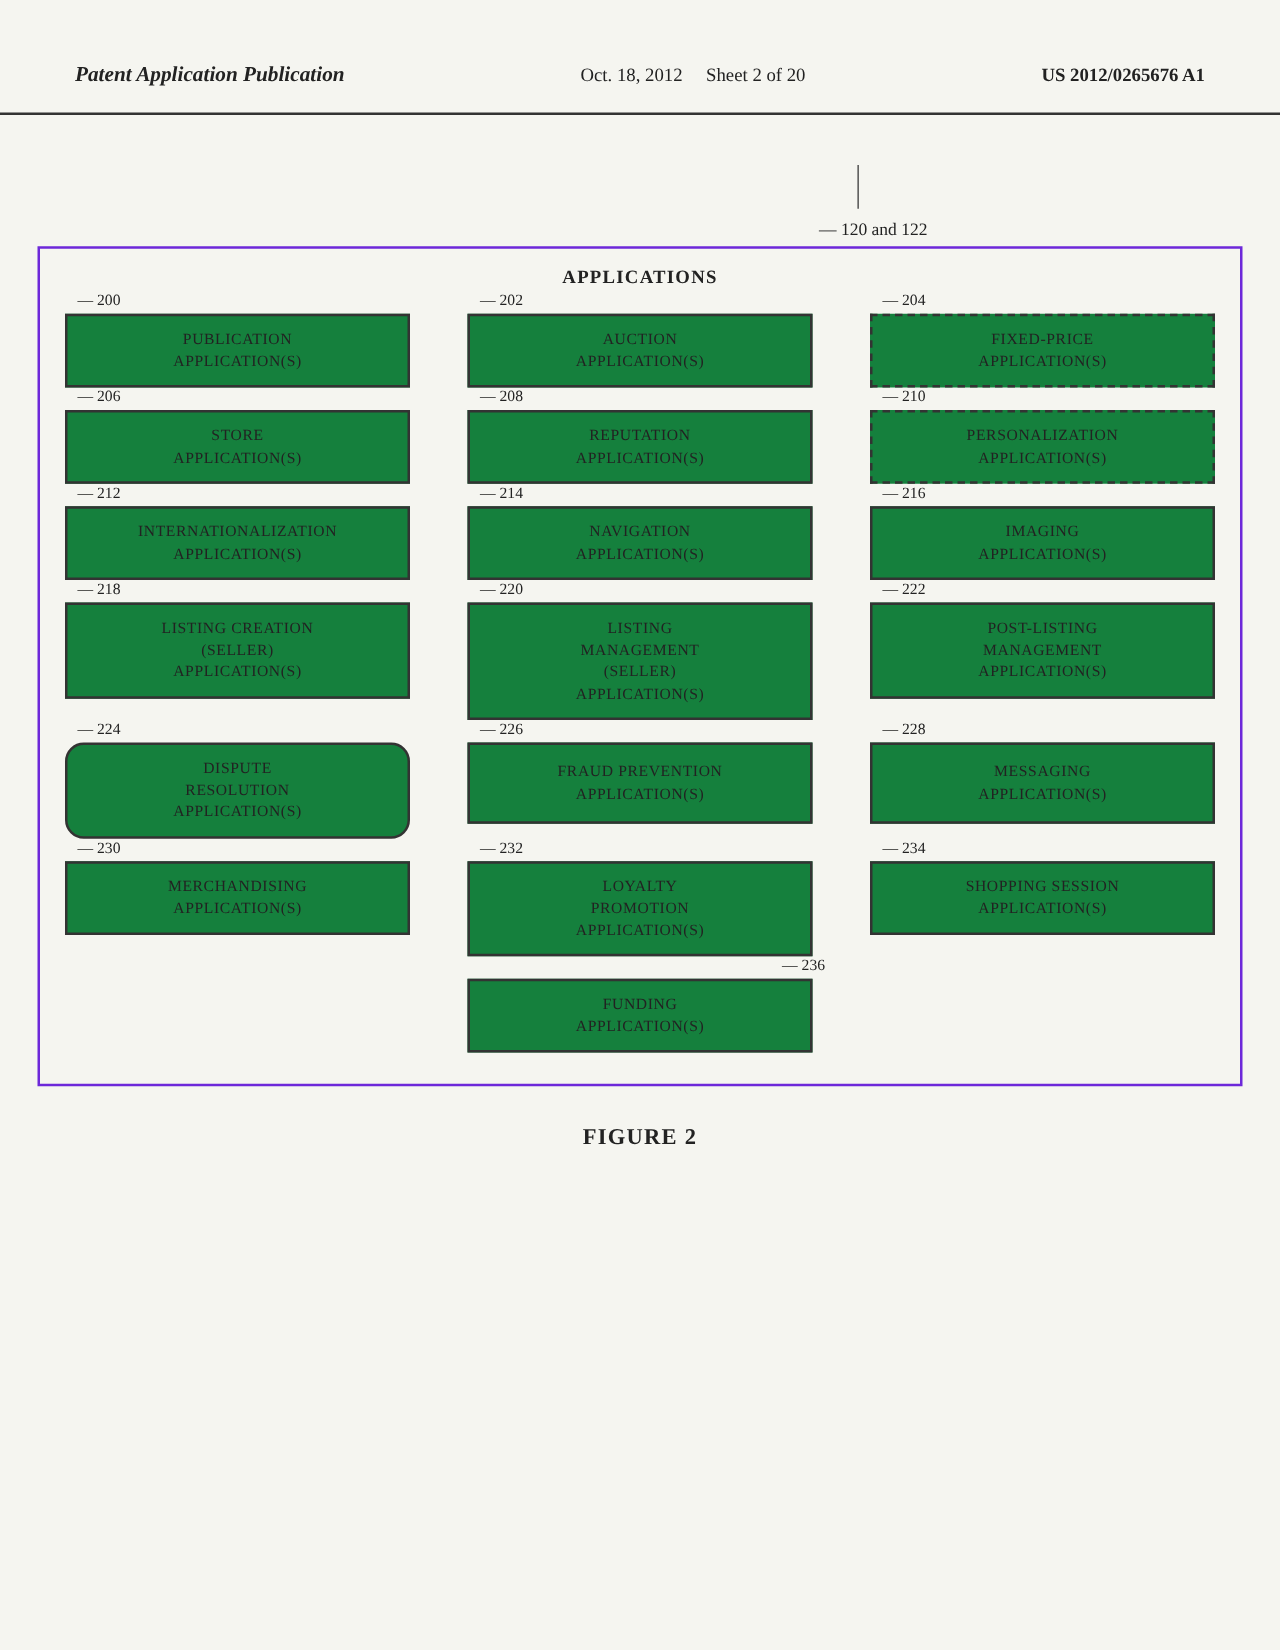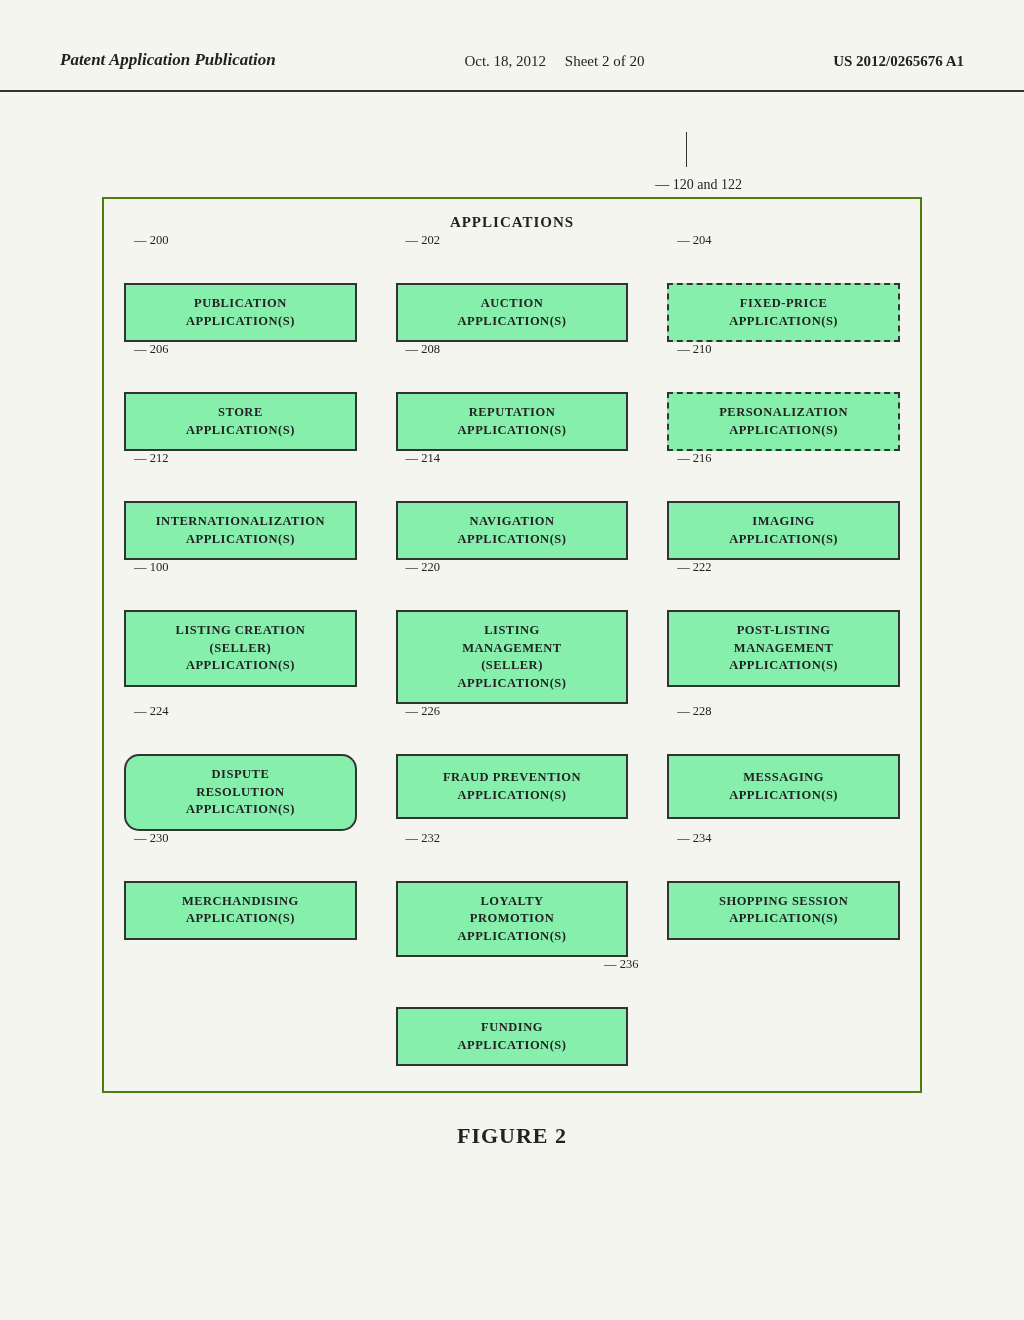--- a/index.html
+++ b/index.html
@@ -50,22 +50,22 @@
     
     .diagram-area {
       padding: 40px 60px 20px 60px;
       display: flex;
       flex-direction: column;
       align-items: center;
     }
 
     
     .outer-box {
-      width: 820px;
-      border: 2px solid #4d7c0f;
+      width: 964px;
+      border: 2px solid #6d28d9;
       padding: 15px 20px 25px 20px;
       position: relative;
       margin-top: 30px;
       background: #f5f5f0;
     }
 
     .outer-box-title {
       text-align: center;
       font-size: 15px;
       font-weight: bold;
@@ -90,39 +90,38 @@
       top: -18px;
       left: 10px;
       font-size: 12.5px;
     }
 
     .app-box {
       border: 2px solid #333;
       padding: 10px 8px;
       text-align: center;
       font-size: 12.5px;
-      font-weight: bold;
+      font-weight: normal;
       letter-spacing: 0.5px;
       line-height: 1.4;
       min-height: 55px;
       display: flex;
       align-items: center;
       justify-content: center;
-      background: #86efac;
-      margin-top: 32px;
+      background: #15803d;
     }
 
     .app-box.dashed {
       border-style: dashed;
     }
 
     
     .figure-label {
       text-align: center;
-      font-size: 22px;
+      font-size: 18px;
       font-weight: bold;
       margin-top: 30px;
       letter-spacing: 1px;
     }
 
     
     .top-connector {
       width: 820px;
       position: relative;
       height: 35px;
@@ -220,21 +219,21 @@
           <div class="app-box">NAVIGATION<br>APPLICATION(S)</div>
         </div>
         <div class="app-box-wrapper">
           <span class="app-box-label ref-num">— 216</span>
           <div class="app-box">IMAGING<br>APPLICATION(S)</div>
         </div>
       </div>
 
       <div class="grid-row">
         <div class="app-box-wrapper">
-          <span class="app-box-label ref-num">— 100</span>
+          <span class="app-box-label ref-num">— 218</span>
           <div class="app-box" style="min-height:70px;">LISTING CREATION<br>(SELLER)<br>APPLICATION(S)</div>
         </div>
         <div class="app-box-wrapper">
           <span class="app-box-label ref-num">— 220</span>
           <div class="app-box" style="min-height:70px;">LISTING<br>MANAGEMENT<br>(SELLER)<br>APPLICATION(S)</div>
         </div>
         <div class="app-box-wrapper">
           <span class="app-box-label ref-num">— 222</span>
           <div class="app-box" style="min-height:70px;">POST-LISTING<br>MANAGEMENT<br>APPLICATION(S)</div>
         </div>

